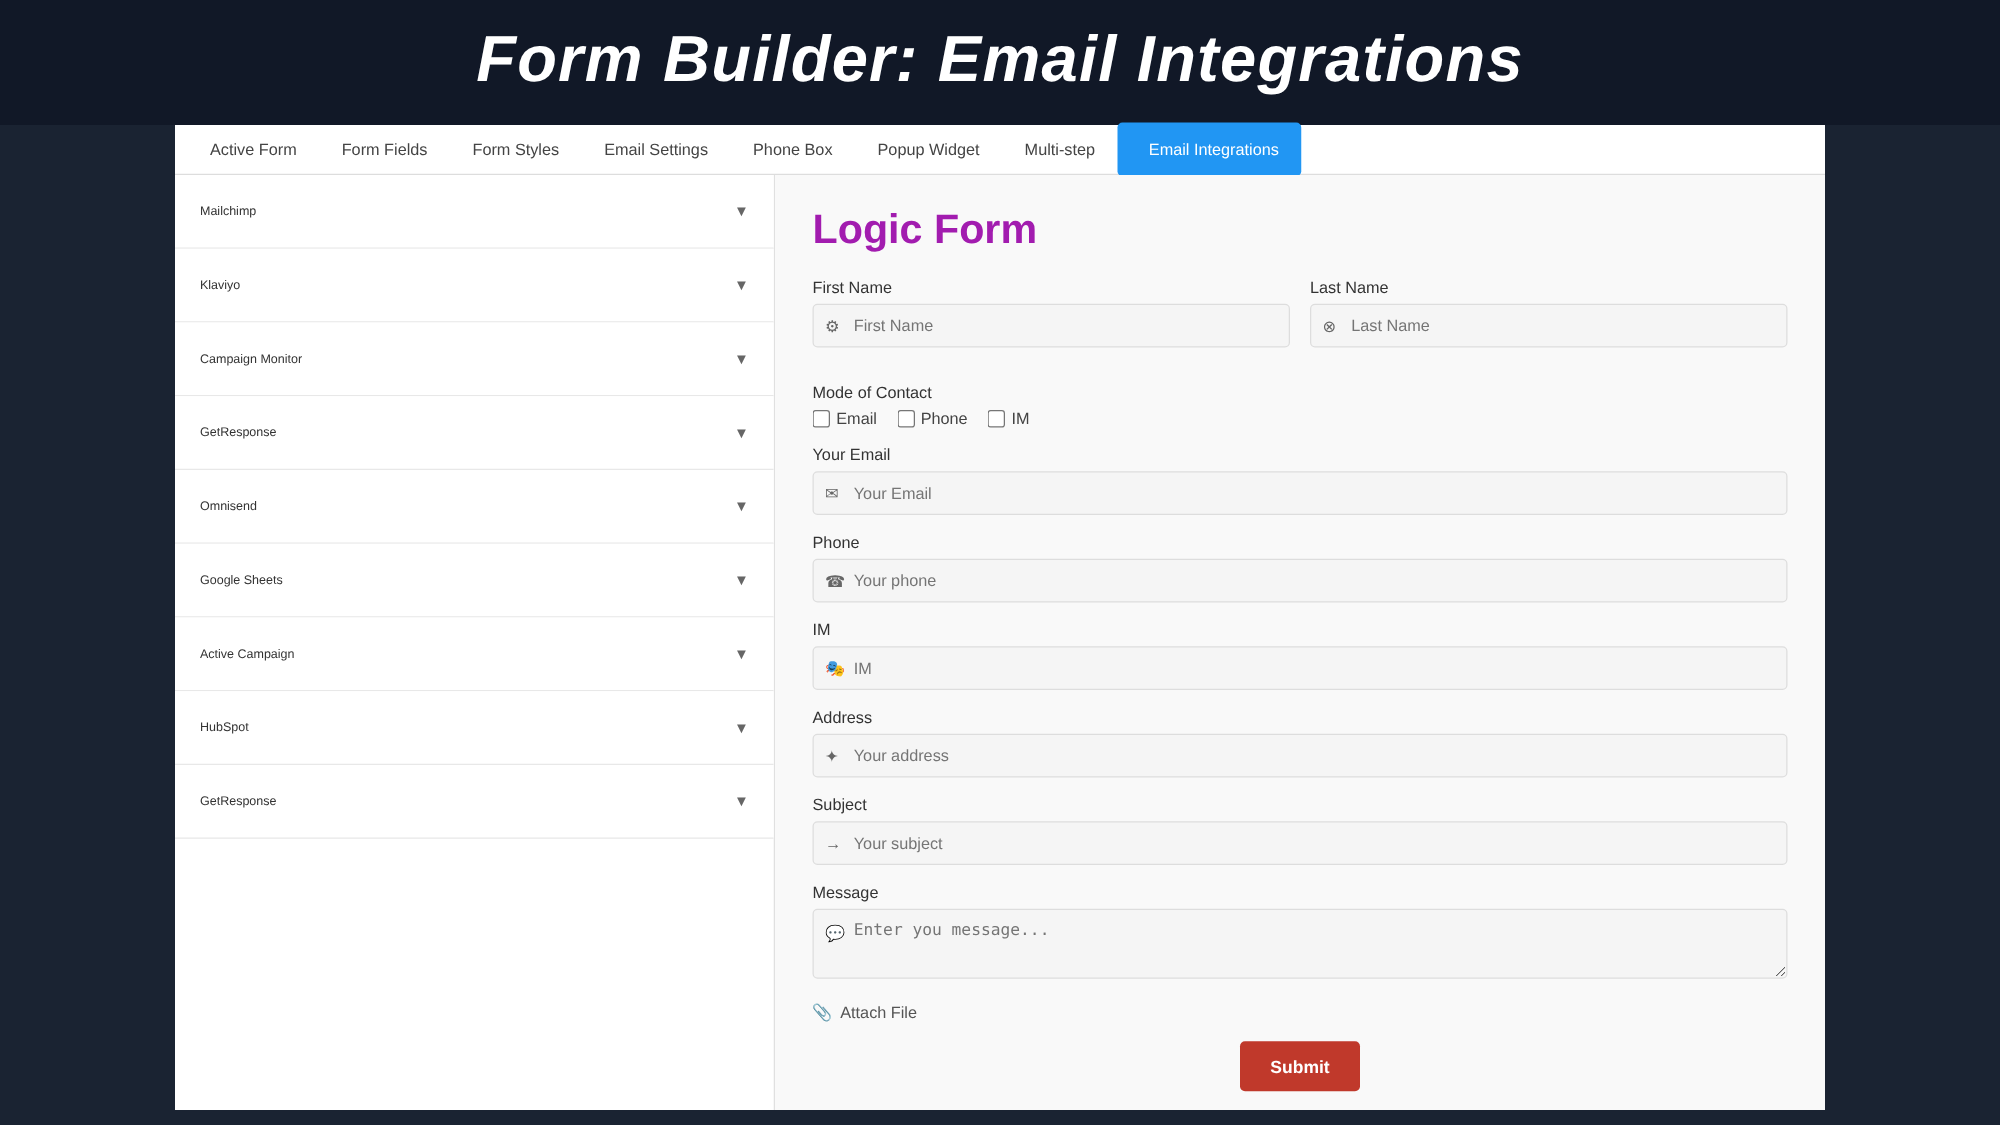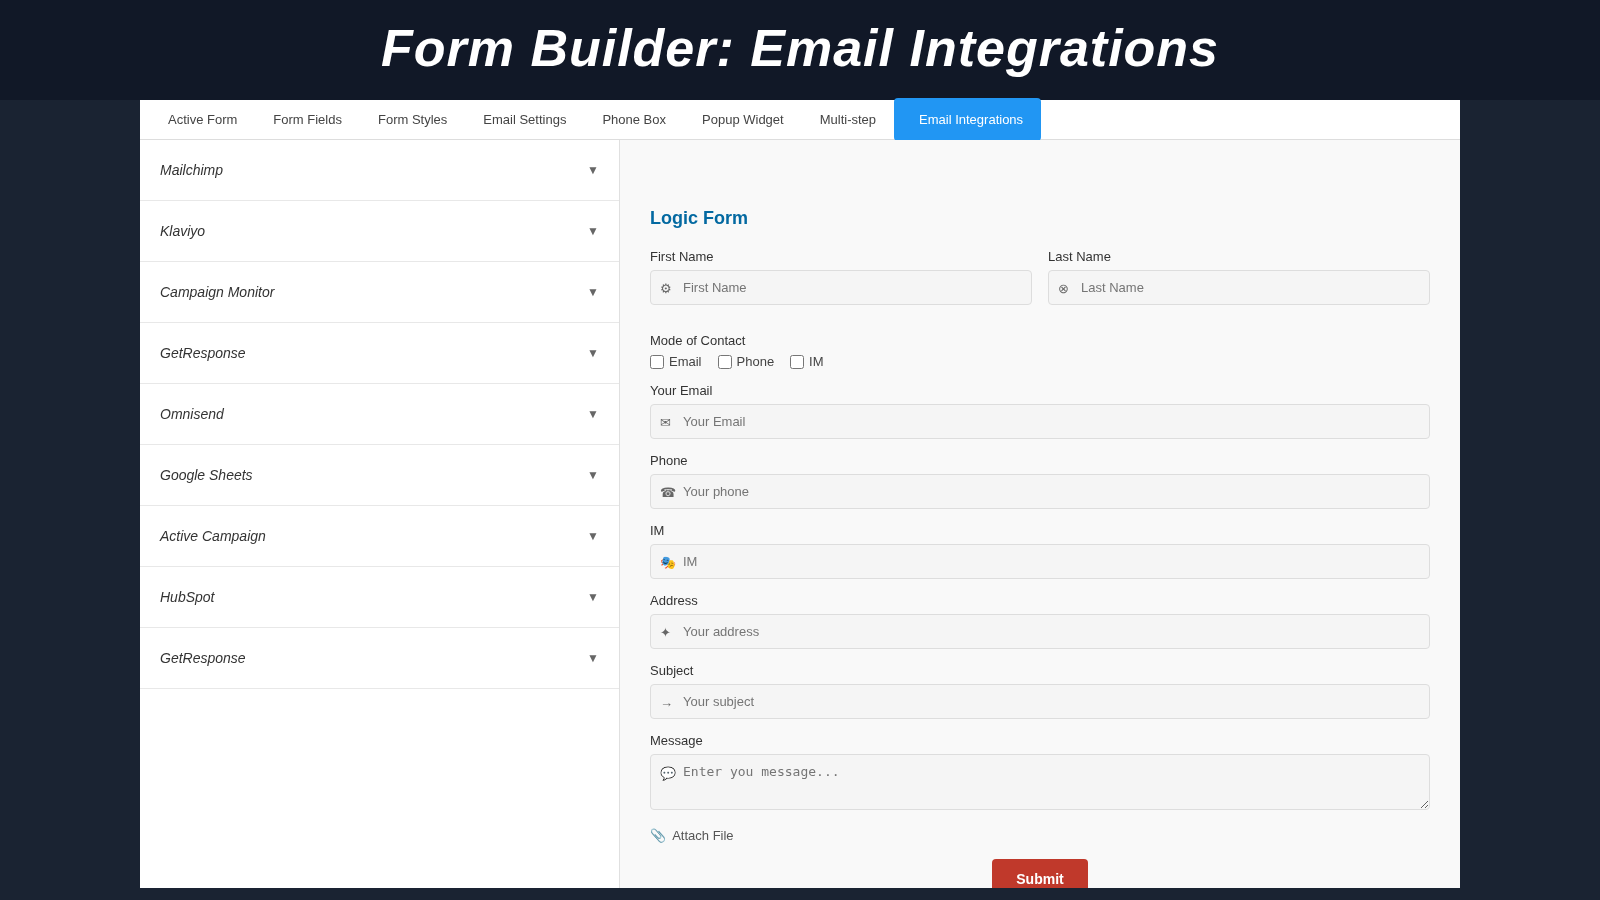--- a/index.html
+++ b/index.html
@@ -77,44 +77,42 @@
     .integration-item {
       display: flex;
       align-items: center;
       justify-content: space-between;
       padding: 22px 20px;
       border-bottom: 1px solid #e8e8e8;
       cursor: pointer;
       background: #fff;
     }
     .integration-label {
-      font-size: 14px;
+      font-size: 10px;
       color: #333;
-      font-style: italic;
     }
     .chevron-icon {
       font-size: 12px;
       color: #666;
     }
 
     
     .right-panel {
       flex: 1;
       background: #f9f9f9;
       overflow-y: auto;
       padding: 24px 30px;
       position: relative;
     }
 
     .form-title {
-      font-size: 18px;
+      font-size: 33px;
       font-weight: 600;
-      color: #0369a1;
+      color: #a21caf;
       margin-bottom: 20px;
-      margin-top: 44px;
     }
 
     .form-row {
       display: flex;
       gap: 16px;
       margin-bottom: 14px;
     }
     .form-group {
       flex: 1;
       display: flex;

